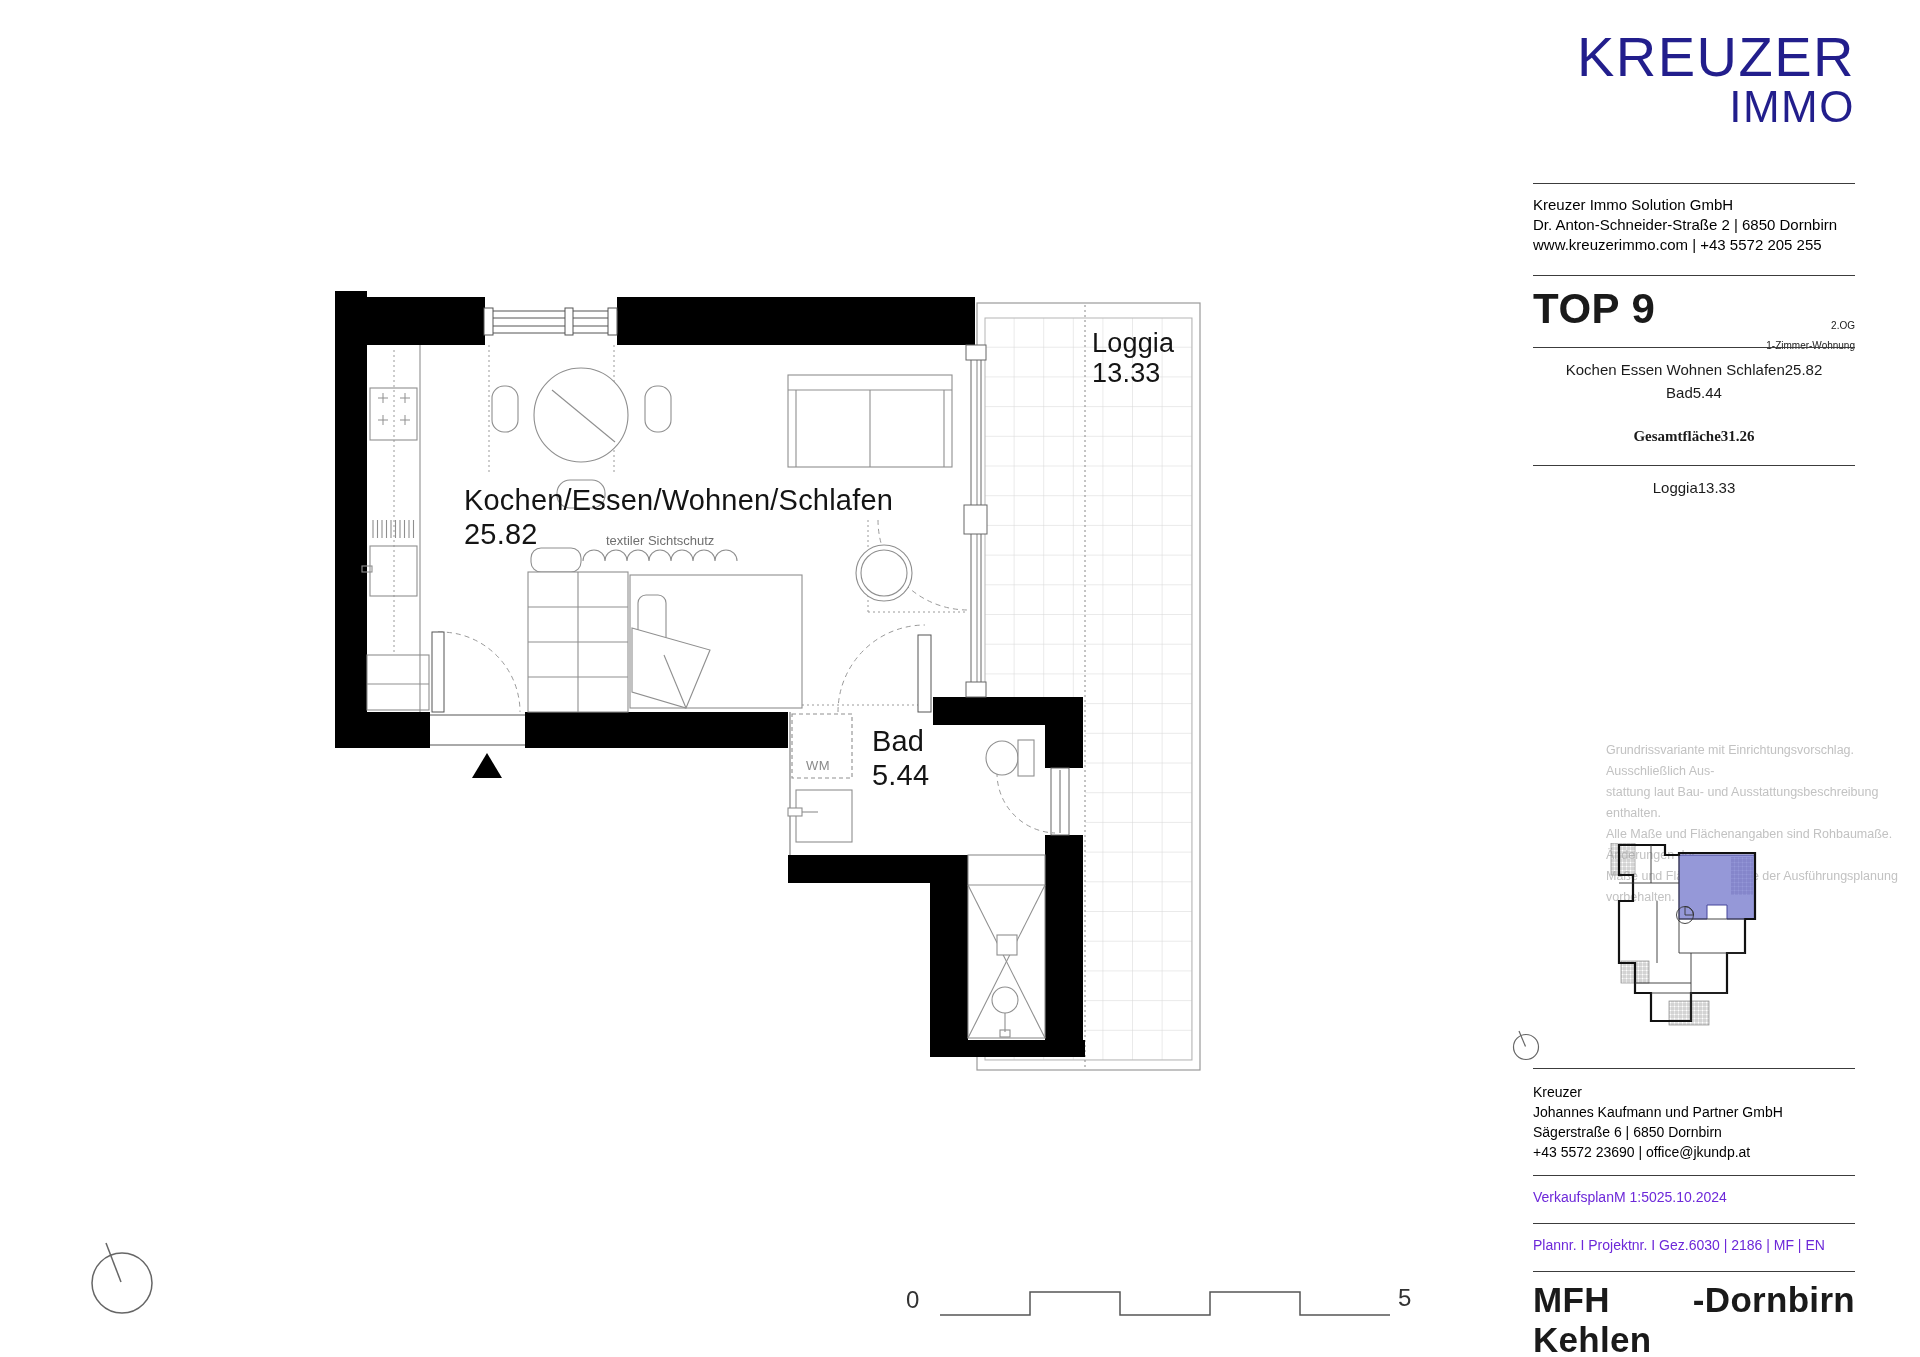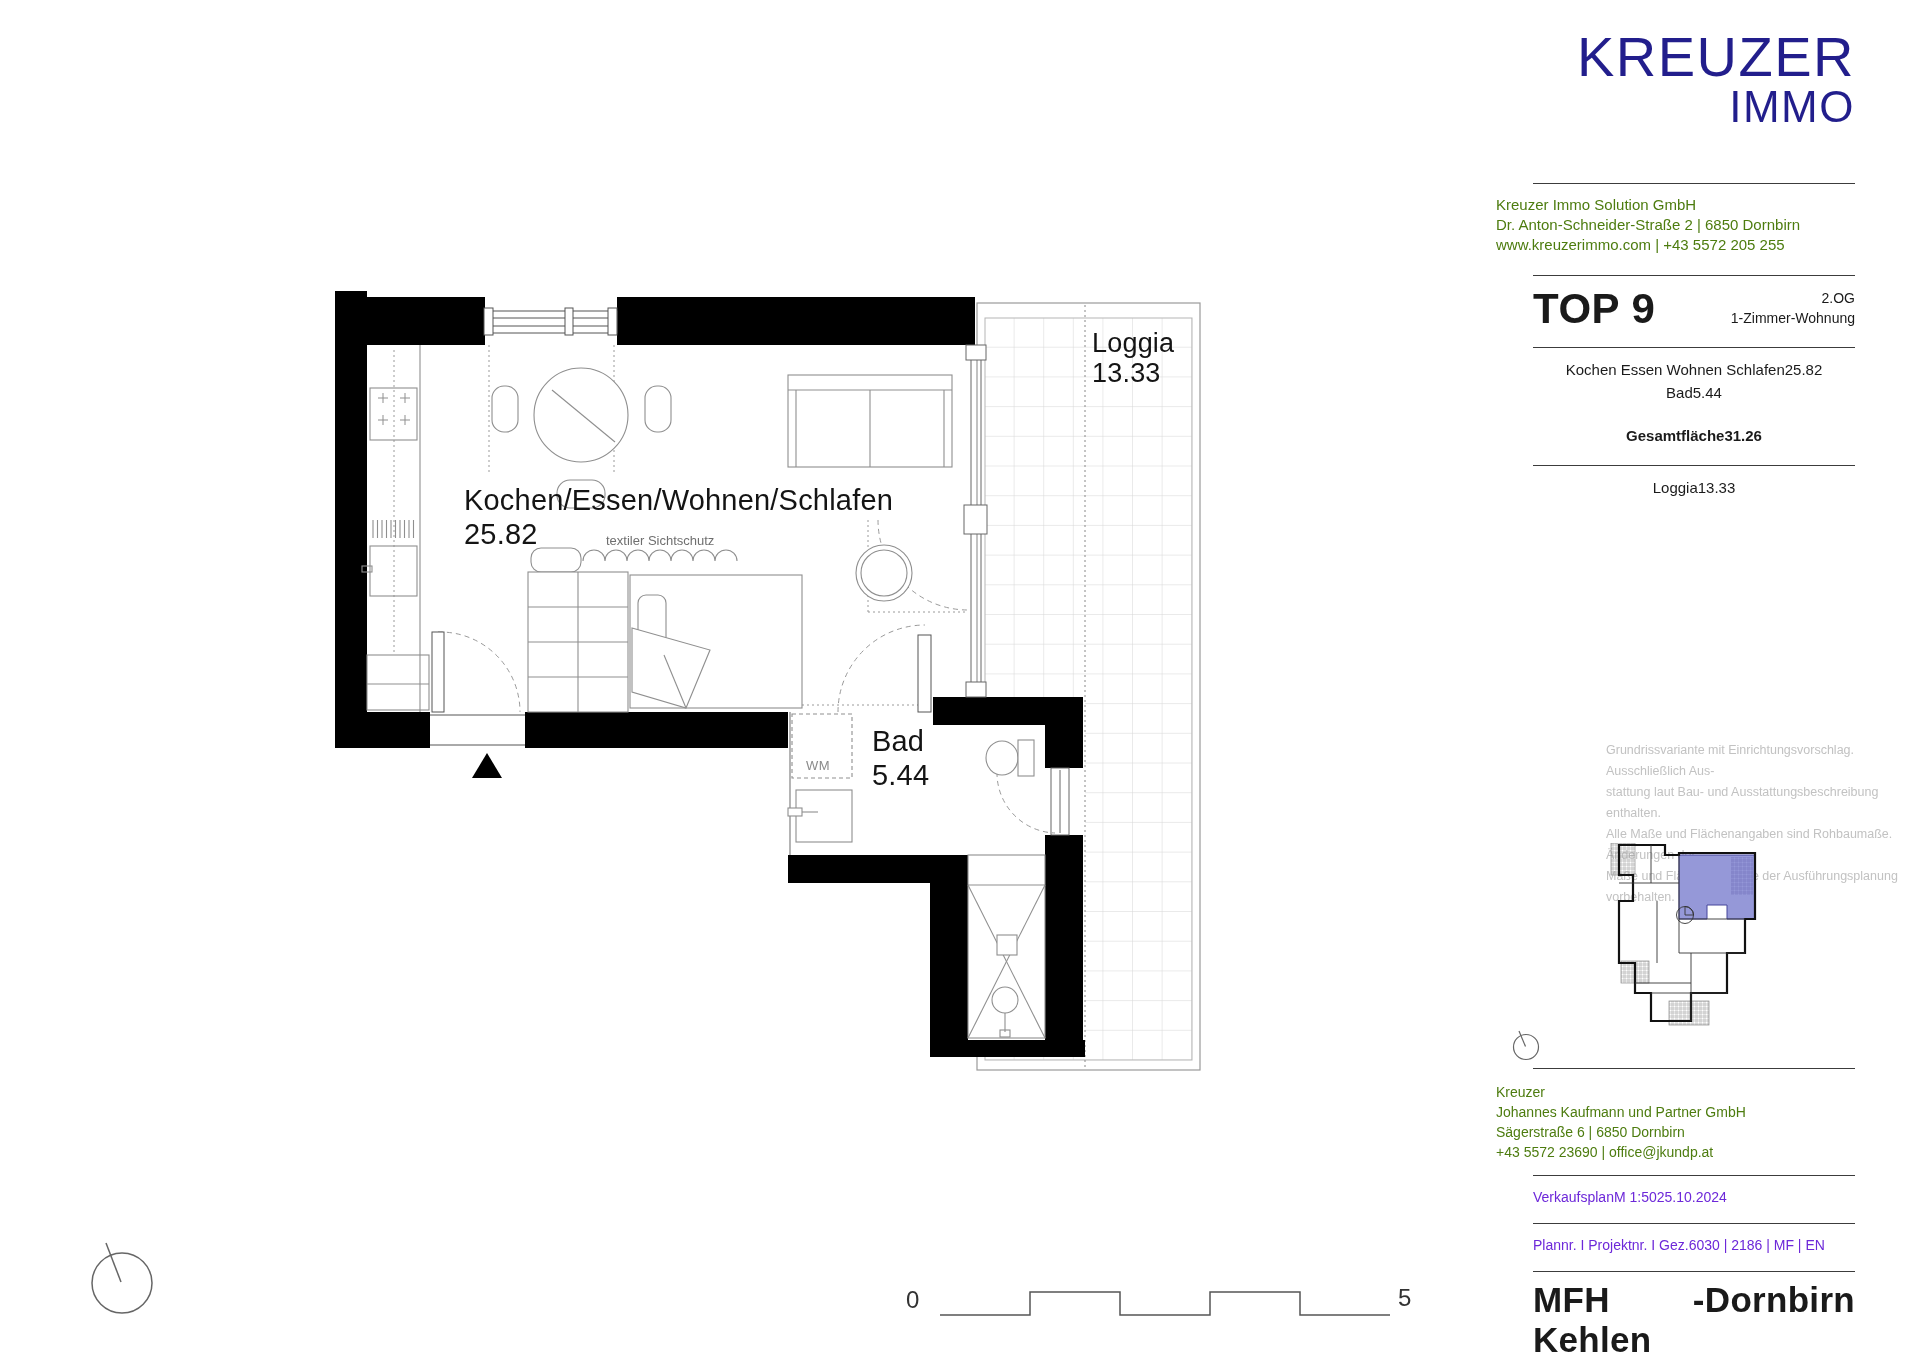--- a/index.html
+++ b/index.html
@@ -11,26 +11,26 @@
   .abs{position:absolute;}
   
   .plabel{position:absolute;font-size:29px;color:#141414;letter-spacing:.2px;line-height:1;white-space:nowrap;}
   .plabel-sm{position:absolute;font-size:13px;color:#6f6f6f;line-height:1;white-space:nowrap;}
   .scale-num{position:absolute;font-size:24px;color:#333;line-height:1;}
   
   .sidebar-hr{position:absolute;left:1533px;width:322px;height:0;border-top:1px solid #3c3c3c;}
   .logo{position:absolute;left:1533px;width:322px;text-align:right;color:#221e8c;line-height:.98;}
   .logo .l1{font-size:56px;letter-spacing:1.5px;font-weight:400;}
   .logo .l2{font-size:44px;letter-spacing:1.5px;font-weight:400;}
-  .sb-text{position:absolute;left:1496px;width:322px;font-size:15px;line-height:20px;color:#4d7c0f;}
+  .sb-text{position:absolute;left:1533px;width:322px;font-size:15px;line-height:20px;color:#000000;}
   .srow{position:absolute;left:1533px;width:322px;display:flex;justify-content:center;font-size:15px;line-height:22px;color:#1b1b1b;}
-  .srow.bold{font-weight:700;}
+  .srow.bold{font-weight:700;font-family:Liberation Serif, serif;}
   .top-head{position:absolute;left:1533px;width:322px;display:flex;justify-content:space-between;align-items:flex-start;}
   .top-title{font-size:42px;font-weight:700;letter-spacing:.5px;line-height:1;}
-  .top-right{text-align:right;font-size:14px;line-height:20px;}
+  .top-right{text-align:right;font-size:10px;line-height:20px;margin-top:28px;}
   .disclaimer{position:absolute;left:1567px;width:322px;font-size:12.5px;line-height:21px;color:#c2c2c2;margin-left:39px;}
   .meta-row{position:absolute;left:1533px;width:322px;display:flex;font-size:14px;color:#6d28d9;}
   .proj-row{position:absolute;left:1533px;width:322px;display:flex;justify-content:space-between;align-items:baseline;font-size:35px;font-weight:700;letter-spacing:.3px;}
 </style>
 </head>
 <body>
 
 <svg class="abs" style="left:0;top:0" width="1460" height="1357" viewBox="0 0 1460 1357">
   <defs>
     <pattern id="tileGrid" patternUnits="userSpaceOnUse" x="985" y="318" width="29.6" height="29.7">

